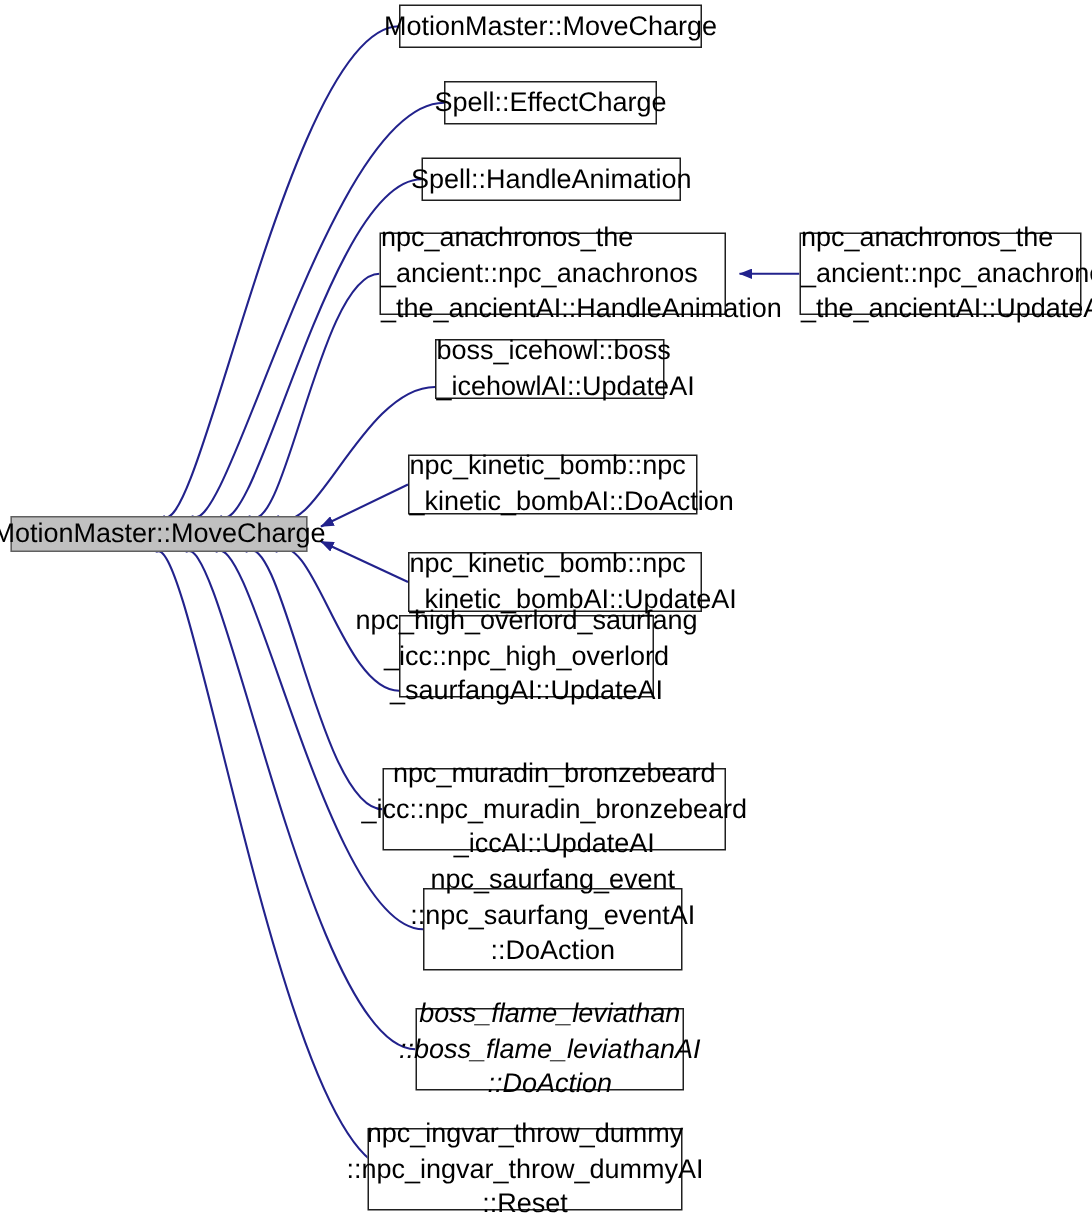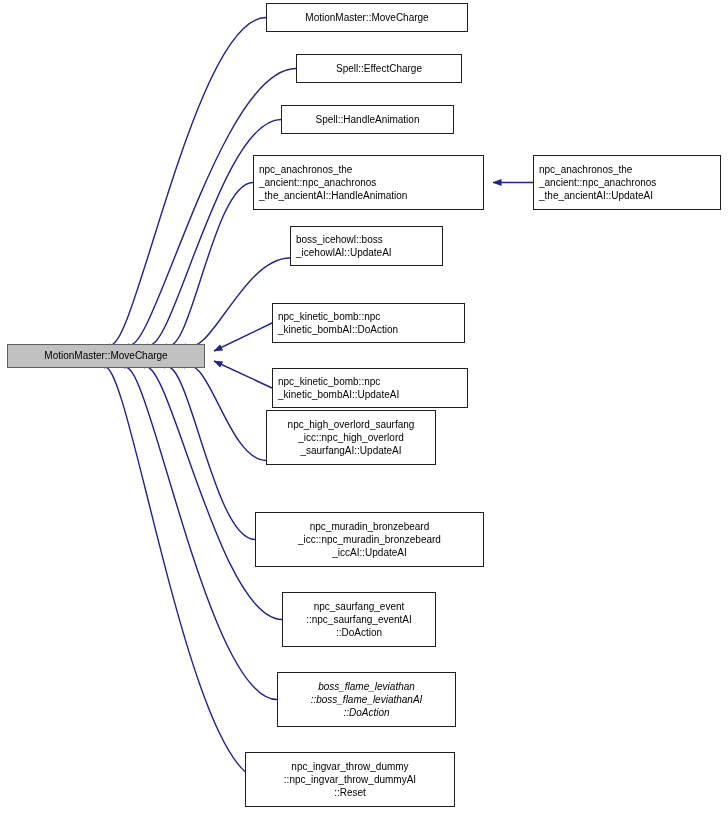--- a/index.html
+++ b/index.html
@@ -31,21 +31,21 @@
     align-items: center;
     justify-content: center;
     z-index: 5;
   }
   .node-box.center {
     background: #c0c0c0;
     border: 1px solid #606060;
   }
   .node-label {
     font-family: "Liberation Sans", sans-serif;
-    font-size: 10px;
+    font-size: 18px;
     line-height: 1.32;
     color: #000000;
     white-space: pre;
     text-align: center;
     padding: 0 5px;
   }
   .node-label.left {
     text-align: left;
     width: 100%;
   }
@@ -78,21 +78,21 @@
       </g>
   </svg>
 
   <div id="node-layer">
       <div class="node-box center" style="left: 7px; top: 344px; width: 198px; height: 24px;">
         <span class="node-label">MotionMaster::MoveCharge</span>
       </div>
       <div class="node-box" style="left: 266px; top: 3px; width: 202px; height: 29px;">
         <span class="node-label">MotionMaster::MoveCharge</span>
       </div>
-      <div class="node-box" style="left: 296px; top: 54px; width: 166px; height: 29px;">
+      <div class="node-box" style="left: 296px; top: 54px; width: 142px; height: 29px;">
         <span class="node-label">Spell::EffectCharge</span>
       </div>
       <div class="node-box" style="left: 281px; top: 105px; width: 173px; height: 29px;">
         <span class="node-label">Spell::HandleAnimation</span>
       </div>
       <div class="node-box" style="left: 253px; top: 155px; width: 231px; height: 55px;">
         <span class="node-label left">npc_anachronos_the
 _ancient::npc_anachronos
 _the_ancientAI::HandleAnimation</span>
       </div>
@@ -111,21 +111,21 @@
       <div class="node-box" style="left: 266px; top: 410px; width: 170px; height: 55px;">
         <span class="node-label">npc_high_overlord_saurfang
 _icc::npc_high_overlord
 _saurfangAI::UpdateAI</span>
       </div>
       <div class="node-box" style="left: 255px; top: 512px; width: 229px; height: 55px;">
         <span class="node-label">npc_muradin_bronzebeard
 _icc::npc_muradin_bronzebeard
 _iccAI::UpdateAI</span>
       </div>
-      <div class="node-box" style="left: 282px; top: 592px; width: 154px; height: 55px;">
+      <div class="node-box" style="left: 282px; top: 592px; width: 173px; height: 55px; align-items: flex-end;">
         <span class="node-label">npc_saurfang_event
 ::npc_saurfang_eventAI
 ::DoAction</span>
       </div>
       <div class="node-box" style="left: 277px; top: 672px; width: 179px; height: 55px; font-style: italic;">
         <span class="node-label">boss_flame_leviathan
 ::boss_flame_leviathanAI
 ::DoAction</span>
       </div>
       <div class="node-box" style="left: 245px; top: 752px; width: 210px; height: 55px;">

